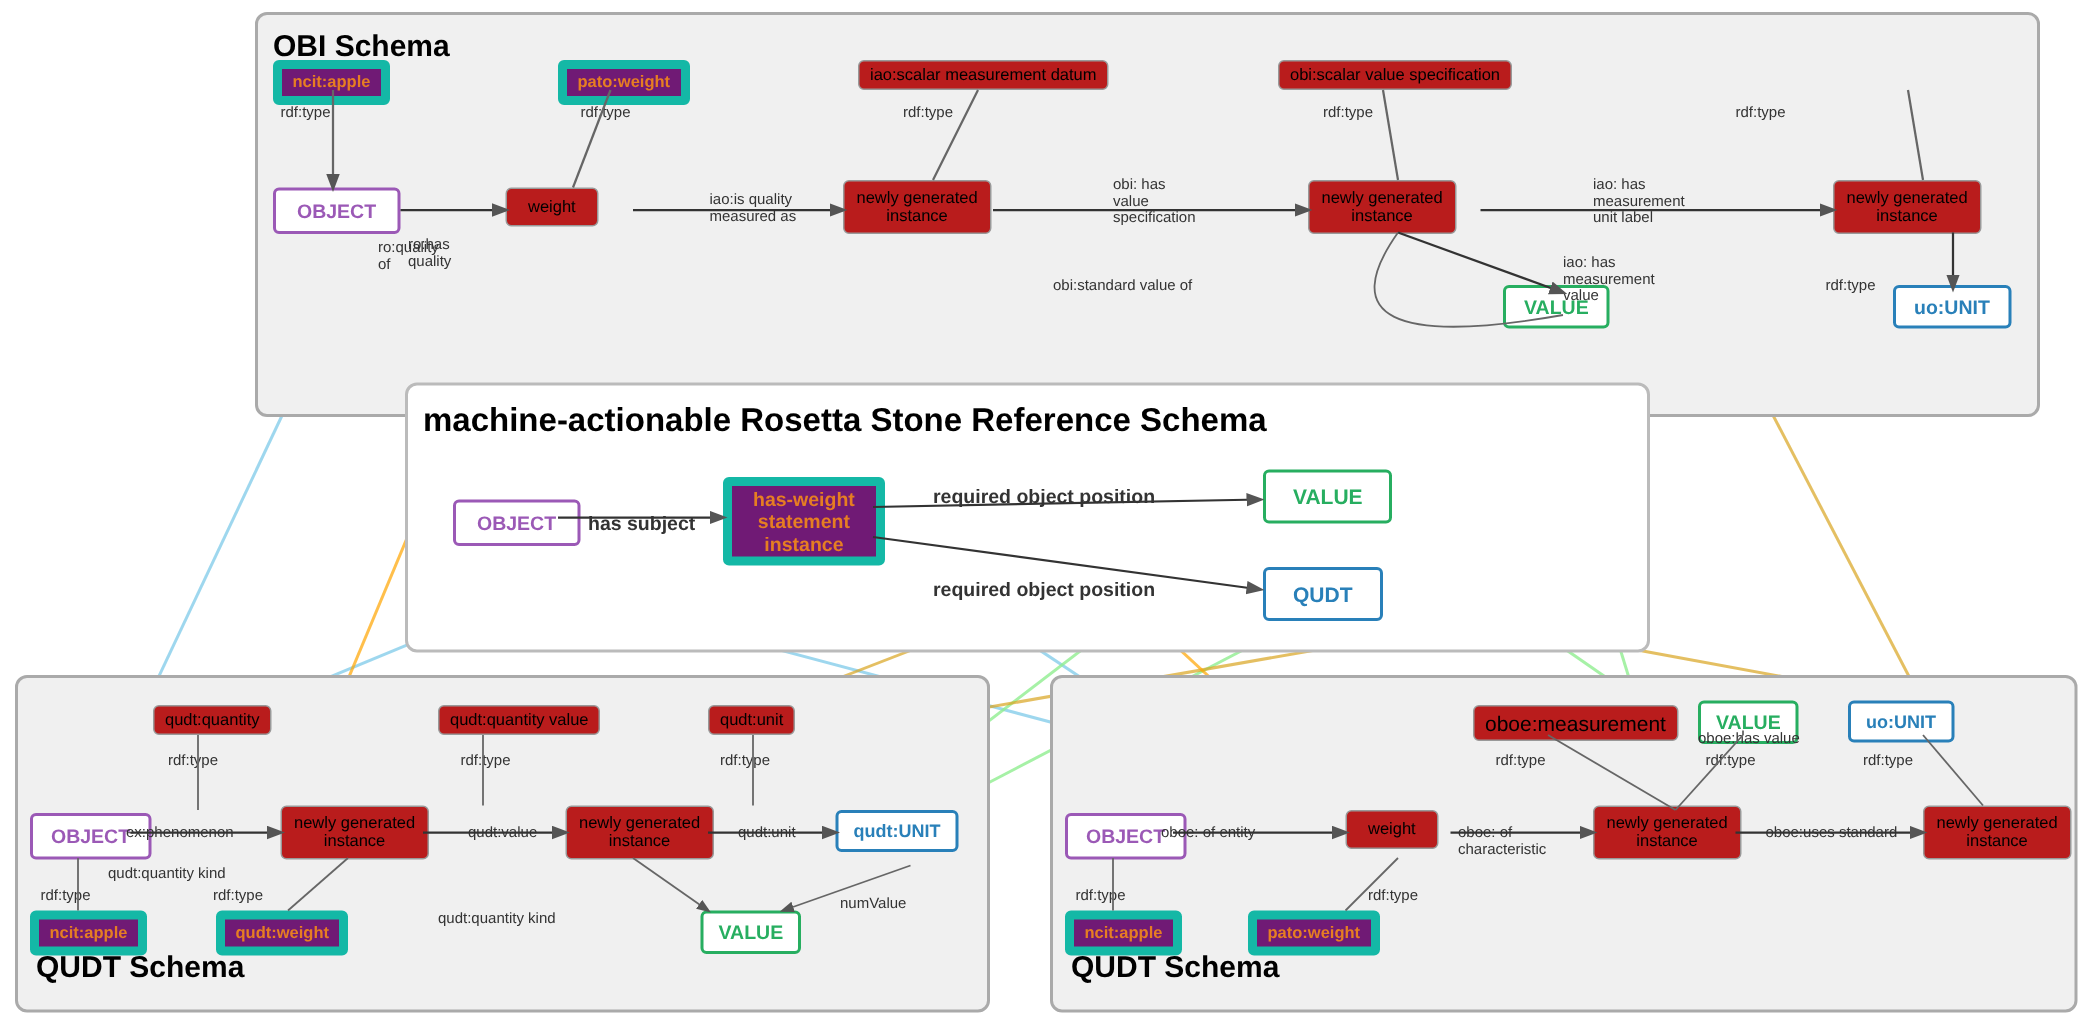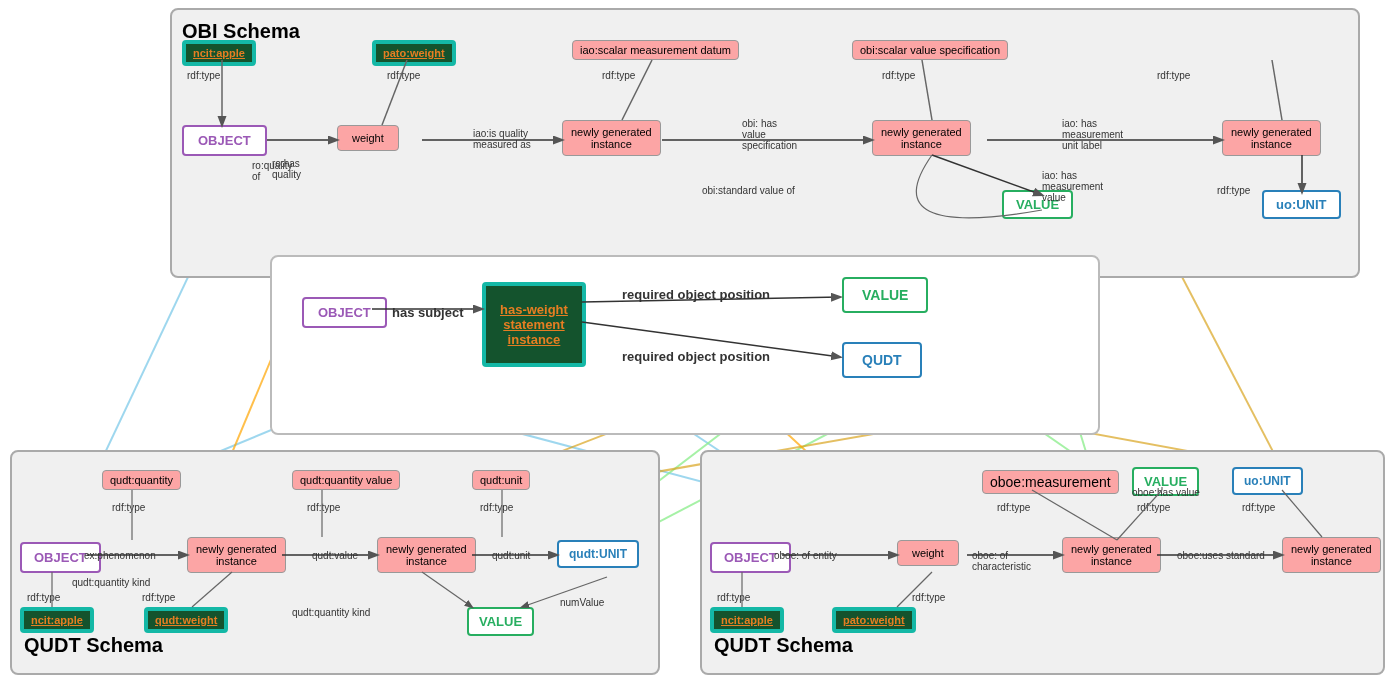--- a/index.html
+++ b/index.html
@@ -73,41 +73,40 @@
       left: 700px;
       width: 685px;
       height: 225px;
     }
 
     
     .node {
       position: absolute;
       border: 1.5px solid #999;
       border-radius: 4px;
-      background: #fca5a5;
+      background: #b91c1c;
       padding: 3px 7px;
       font-size: 11px;
       text-align: center;
       white-space: nowrap;
     }
 
     .node-purple {
       border: 2px solid #9b59b6;
       color: #9b59b6;
       font-weight: bold;
       font-size: 12px;
       background: #fff;
     }
 
     .node-orange-border {
-      border: 4px solid #14b8a6;
+      border: 6px solid #14b8a6;
       color: #e67e22;
-      background: #14532d;
-      font-weight: bold;
-      text-decoration: underline;
+      background: #701a75;
+      font-weight: bold;
     }
 
     .node-green-border {
       border: 2px solid #27ae60;
       color: #27ae60;
       font-weight: bold;
       background: #fff;
       font-size: 13px;
     }
 
@@ -256,26 +255,27 @@
       <path d="M 870,200 Q 700,230 760,145" stroke="#666" stroke-width="1.2" fill="none"></path>
       <defs>
         <marker id="arr" markerWidth="8" markerHeight="8" refX="6" refY="3" orient="auto">
           <path d="M0,0 L0,6 L8,3 z" fill="#555"></path>
         </marker>
       </defs>
     </svg>
   </div>
 
   <div class="schema-box ref-schema">
+    <div class="ref-title">machine-actionable Rosetta Stone Reference Schema</div>
 
     <div style="position:relative;height:130px;">
 
       <div class="node node-purple" style="position:absolute;top:30px;left:20px;padding:6px 14px;font-size:13px;">OBJECT</div>
 
-      <div class="node node-orange-border" style="position:absolute;top:15px;left:200px;padding:16px 14px;font-size:13px;text-align:center;">has-weight<br>statement<br>instance</div>
+      <div class="node node-orange-border" style="position:absolute;top:15px;left:200px;padding:1px 14px;font-size:13px;text-align:center;">has-weight<br>statement<br>instance</div>
 
       <div class="node node-green-border" style="position:absolute;top:10px;left:560px;padding:8px 18px;font-size:14px;">VALUE</div>
 
       <div class="node node-cyan" style="position:absolute;top:75px;left:560px;padding:8px 18px;font-size:14px;">QUDT</div>
 
       <div class="arrow-label bold-label" style="position:absolute;top:38px;left:110px;">has subject</div>
 
       <div class="arrow-label bold-label" style="position:absolute;top:20px;left:340px;">required object position</div>
 
       <div class="arrow-label bold-label" style="position:absolute;top:82px;left:340px;">required object position</div>

